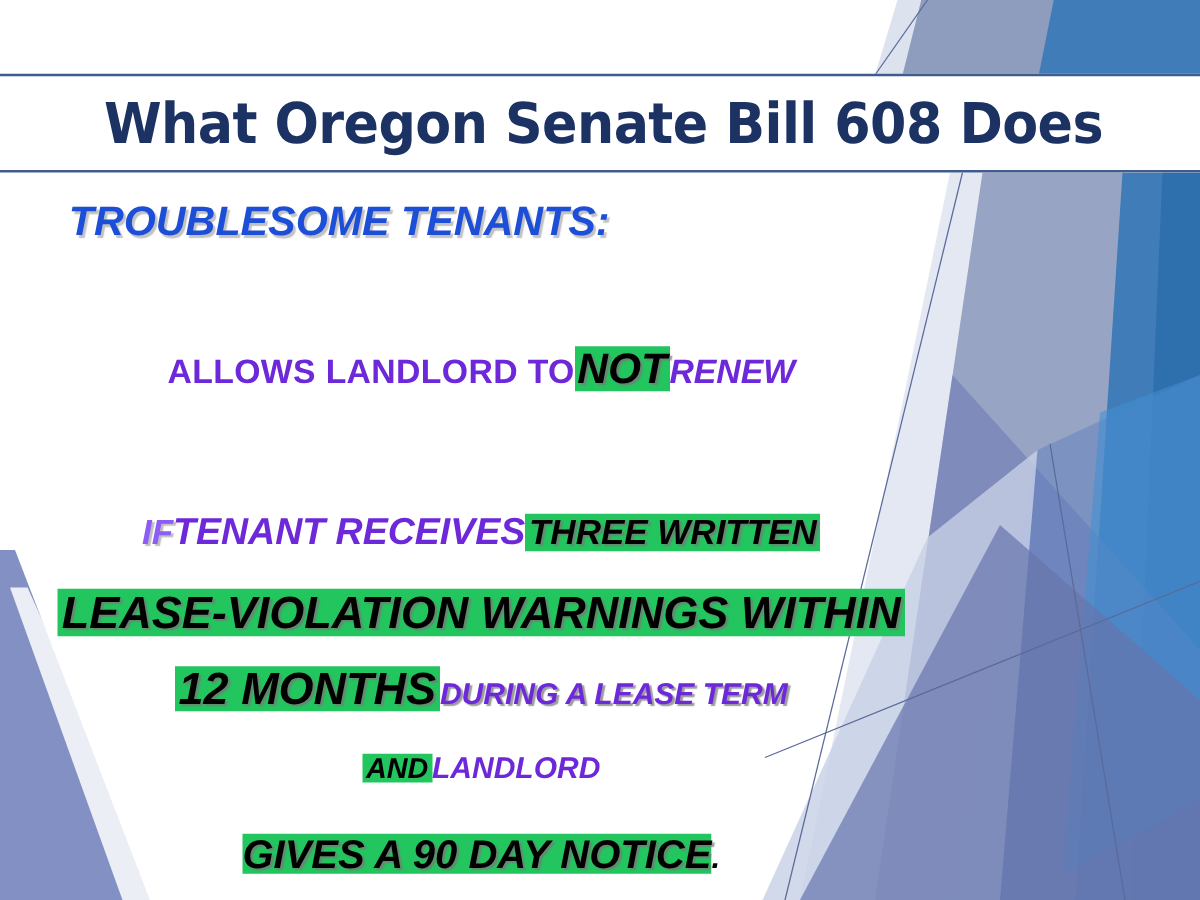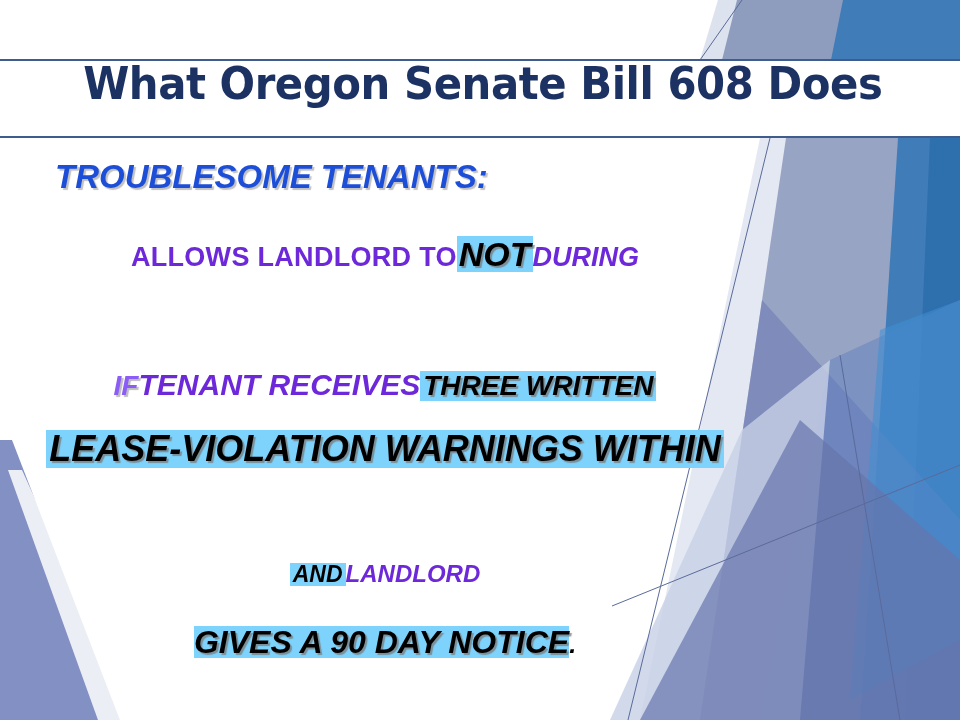--- a/index.html
+++ b/index.html
@@ -32,20 +32,21 @@
     left: 0;
     top: 59px;
     width: 960px;
     height: 79px;
     background: #ffffff;
     border-top: 2px solid #3f5c8c;
     border-bottom: 2px solid #3f5c8c;
     box-sizing: border-box;
     z-index: 5;
     display: flex;
+    align-items: center;
   }
   #page-title {
     width: 100%;
     text-align: center;
     color: #1b3263;
     font-family: "DejaVu Sans", sans-serif;
     font-weight: bold;
     font-size: 45px;
     letter-spacing: -0.5px;
     line-height: 1;
@@ -87,24 +88,25 @@
     font-style: italic;
     font-weight: bold;
     text-shadow: 2px 2px 1px rgba(160,160,160,0.7);
   }
 
   .blk { color: #6d28d9; font-weight: bold; }
   .up   { font-style: normal; }
   .it   { font-style: italic; }
 
   .hl {
-    background: #7dd3fc;
+    background: #22c55e;
     font-style: italic;
     font-weight: bold;
     color: #000000;
+    margin-top: 41px;
   }
   .shadowed { text-shadow: 2px 2px 1px rgba(120,120,120,0.75); }
 
   
   #line-heading { left: 55px; top: 12px; text-align: left; }
 
   #line-allows  { left: 0;  top: 88px;  text-align: center; }
   #line-allows .s1 { font-size: 27px; letter-spacing: 0.3px; }
   #line-allows .s2 { font-size: 34px; padding: 1px 2px; }
   #line-allows .s3 { font-size: 27px; font-style: italic; font-weight: bold; }
@@ -166,32 +168,35 @@
     <div id="page-title">What Oregon Senate Bill 608 Does</div>
   </div>
 
   <div id="body-block">
 
     <div class="line" id="line-heading">
       <span class="seg red-head">TROUBLESOME TENANTS:</span>
     </div>
 
     <div class="line" id="line-allows">
-      <span class="seg blk up s1">ALLOWS LANDLORD TO </span><span class="seg hl shadowed s2">NOT</span><span class="seg blk it s3"> DURING</span>
+      <span class="seg blk up s1">ALLOWS LANDLORD TO </span><span class="seg hl shadowed s2">NOT</span><span class="seg blk it s3"> RENEW</span>
     </div>
 
 
     <div class="line" id="line-if">
       <span class="seg red-word s1">IF</span><span class="seg blk it s2"> TENANT RECEIVES </span><span class="seg hl shadowed s3">THREE WRITTEN</span>
     </div>
 
     <div class="line" id="line-lease">
       <span class="seg hl shadowed s1">LEASE-VIOLATION WARNINGS WITHIN</span>
     </div>
 
+    <div class="line" id="line-months">
+      <span class="seg hl shadowed s1">12 MONTHS</span><span class="seg blk it shadowed s2"> DURING A LEASE TERM</span>
+    </div>
 
     <div class="line" id="line-and">
       <span class="seg hl s1">AND</span><span class="seg blk it s2"> LANDLORD</span>
     </div>
 
     <div class="line" id="line-gives">
       <span class="seg hl shadowed s1">GIVES A 90 DAY NOTICE</span><span class="seg s2">.</span>
     </div>
 
   </div>

